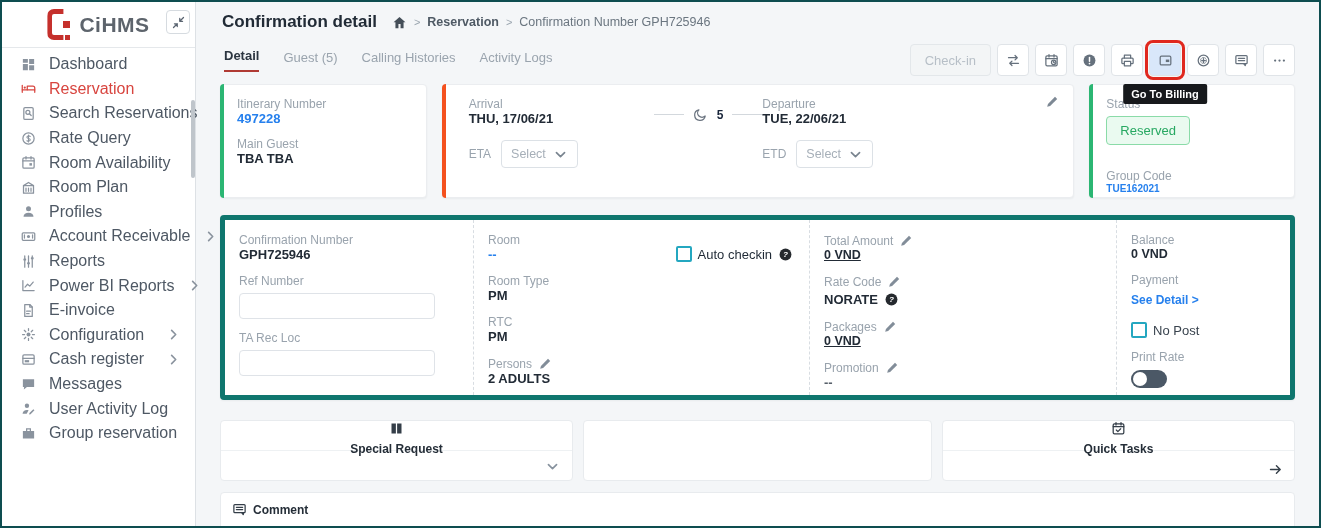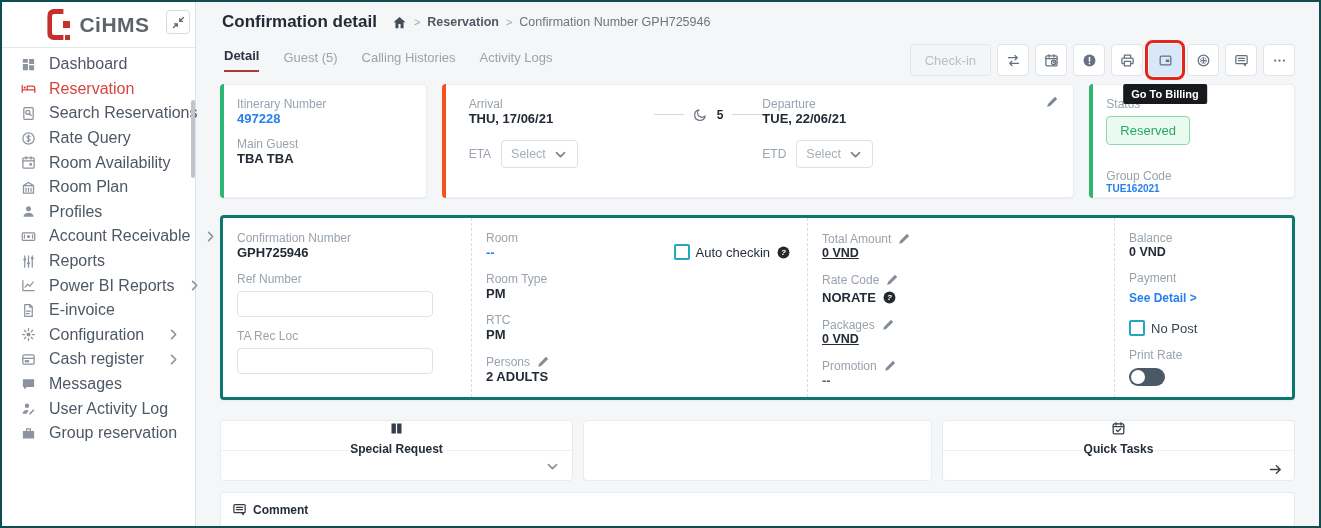--- a/index.html
+++ b/index.html
@@ -91,21 +91,21 @@
            display:inline-flex; align-items:center; gap:7px; padding:0 9px; font-size:12.5px;
            color:#a6afb8; cursor:pointer; font-family:inherit; }
   .select i{ color:#79848f; }
   .edit-pencil{ position:absolute; top:9px; right:13px; color:#7d8894; cursor:pointer; }
   .card-status{ width:216px; padding:12px 16px; }
   .badge{ display:inline-block; margin-top:5px; padding:6px 13px; font-size:13px; color:#27a862;
           background:#eafaf0; border:1px solid #8adba8; border-radius:4px; }
   .gc-grp{ margin-top:24px; }
 
   .details-card{ position:absolute; top:213px; left:24px; right:24px; height:185px; display:flex;
-                 background:#fff; border:3px solid #0f766e; border-radius:4px;
+                 background:#fff; border:5px solid #0f766e; border-radius:4px;
                  box-shadow:0 1px 2px rgba(20,30,40,.05); }
   .dcol{ padding:13px 16px 0 14px; }
   .dcol.dashed{ border-right:1px dashed #d8dde2; }
   .c1{ width:249px; } .c2{ width:336px; position:relative; } .c3{ width:307px; } .c4{ flex:1; }
   .grp .lbl{ display:flex; align-items:center; gap:6px; }
   .grp .vrow{ margin-top:3px; display:flex; align-items:center; gap:6px; }
   .mt{ margin-top:12px; }
   .txt{ width:196px; height:26px; border:1px solid #dfe3e8; border-radius:4px; margin-top:5px;
         font-family:inherit; font-size:12px; padding:0 8px; color:#222b36; }
   .pencil-sm{ color:#828d99; }

